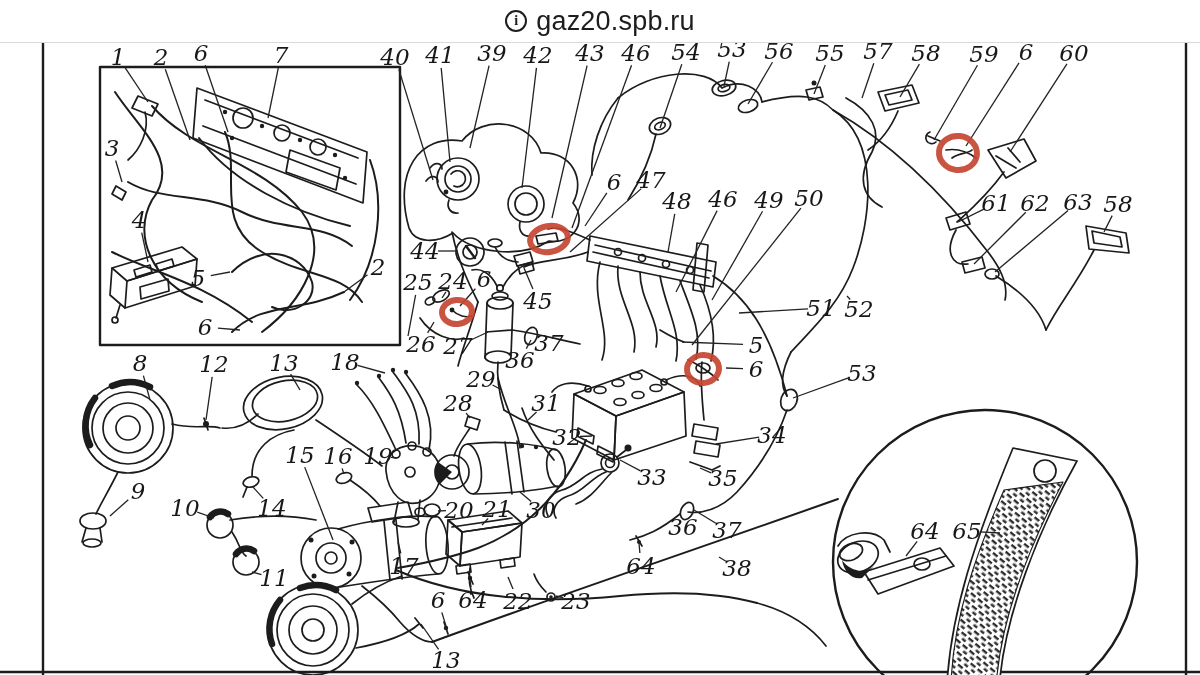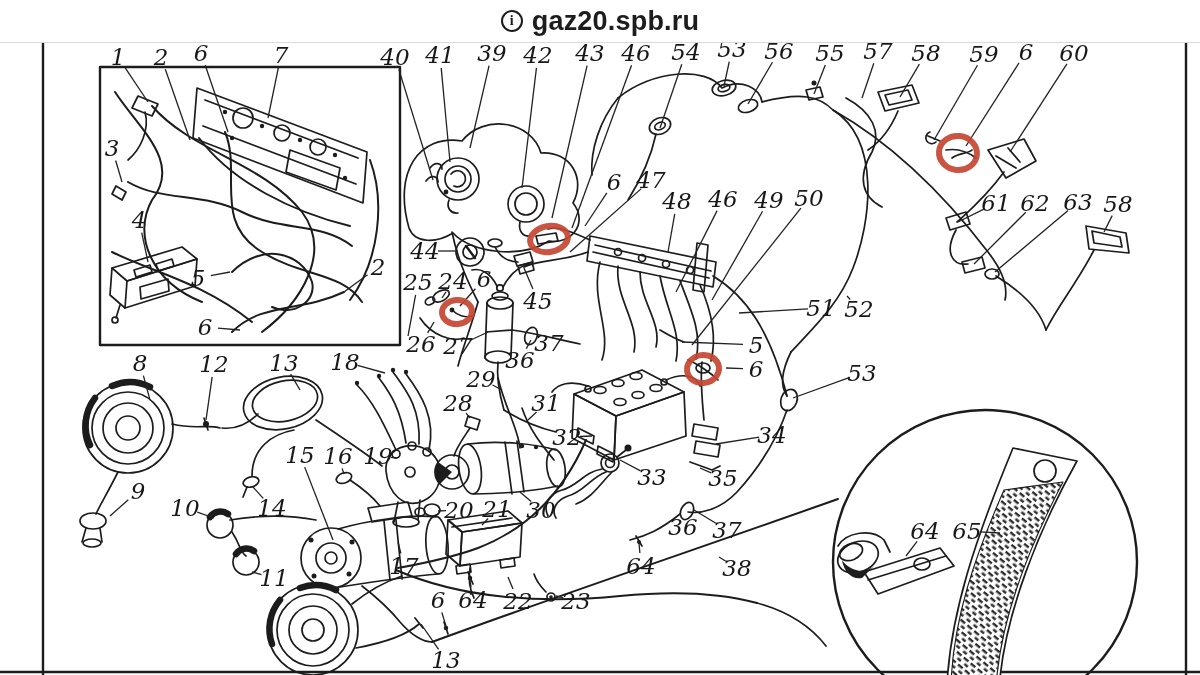--- a/index.html
+++ b/index.html
@@ -1,21 +1,21 @@
 <!DOCTYPE html>
 <html style="--ink: #1c1c1c; --red: #c64532; --paper: #ffffff;"><head>
 <meta charset="utf-8">
 <style>
   html,body{margin:0;padding:0;background:#ffffff;}
   .stage{position:relative;width:1200px;height:675px;overflow:hidden;background:var(--paper,#fff);
          font-family:"Liberation Sans",sans-serif;}
   .header{position:absolute;top:0;left:0;right:0;height:42px;background:#fff;
           border-bottom:1px solid #d9d9de;display:flex;align-items:center;justify-content:center;
           gap:9px;z-index:5;}
-  .site-title{font-family:"Liberation Sans",sans-serif;font-weight:700;font-size:27px;color:#1d1d1f;letter-spacing:.2px;}
+  .site-title{font-family:"Liberation Sans",sans-serif;font-weight:400;font-size:27px;color:#1d1d1f;letter-spacing:.2px;}
   .info-icon{box-sizing:border-box;width:22px;height:22px;border:2.4px solid #1d1d1f;border-radius:50%;
              display:flex;align-items:center;justify-content:center;
              font-family:"Liberation Serif",serif;font-weight:700;font-size:14px;line-height:1;color:#1d1d1f;}
   svg.art{position:absolute;top:0;left:0;z-index:1;}
   .ink{stroke:var(--ink,#1c1c1c);fill:none;stroke-width:1.7;stroke-linecap:round;stroke-linejoin:round;}
   .thick{stroke-width:2.4;}
   .thin{stroke-width:1.1;}
   .wire{stroke-width:2;}
   .rim{stroke-width:6.5;}
   .fillink{fill:var(--ink,#1c1c1c);stroke:none;}

